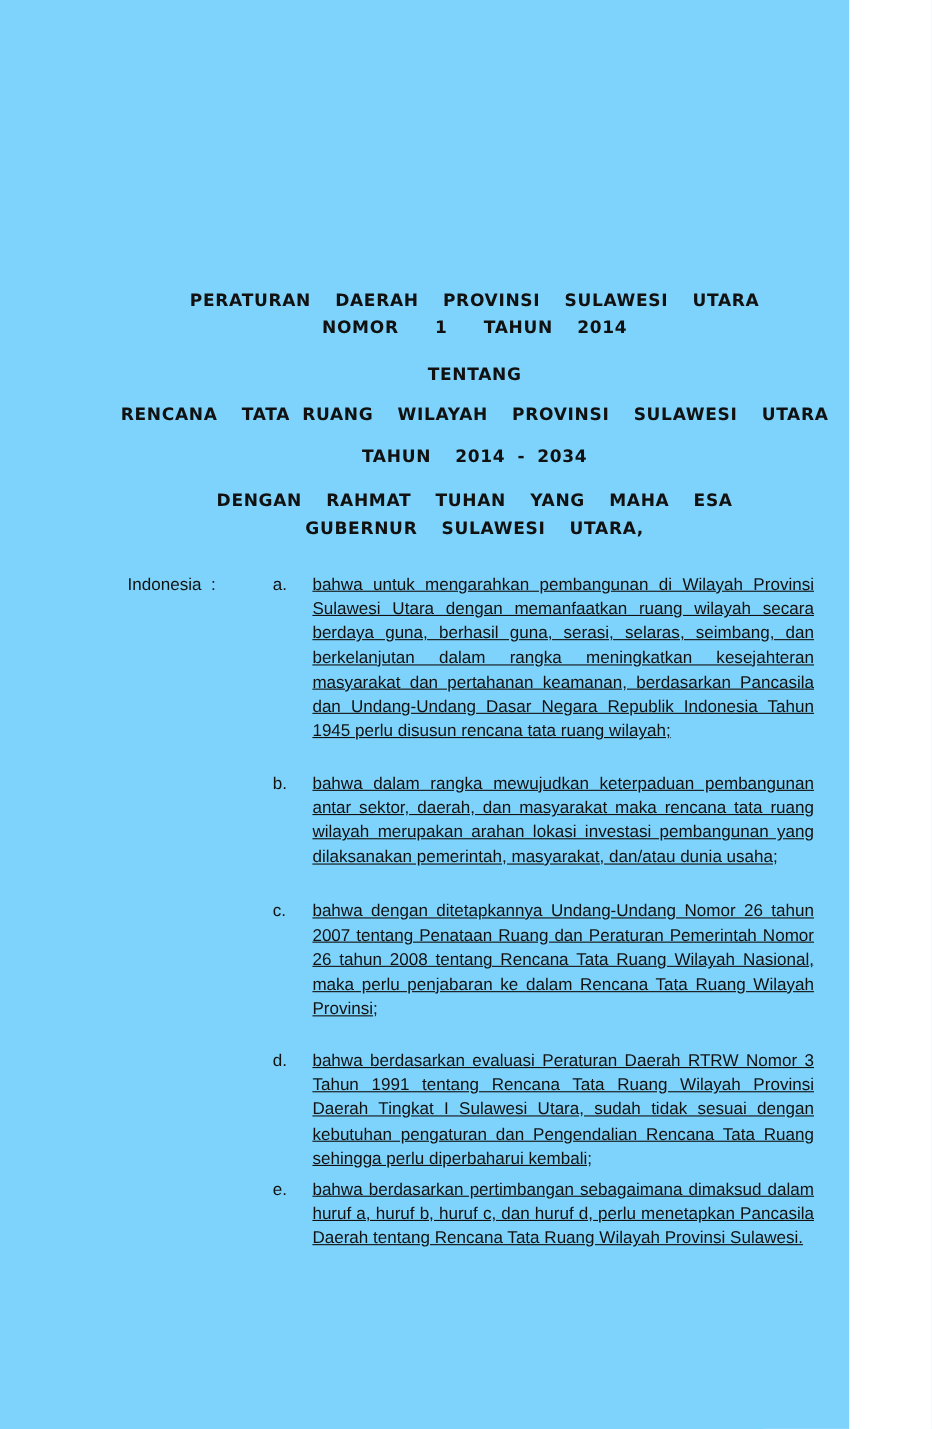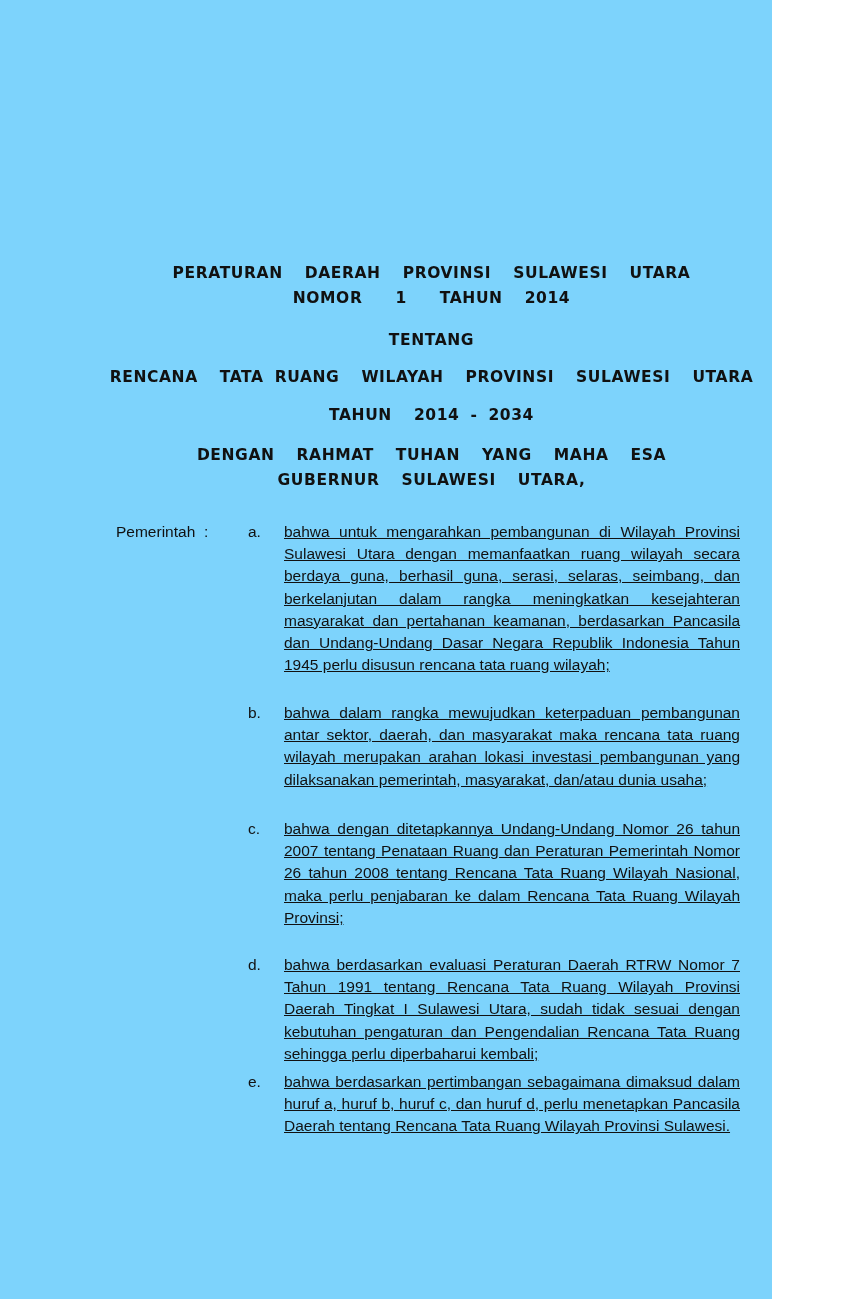--- a/index.html
+++ b/index.html
@@ -83,40 +83,40 @@
 <div class="page">
 
   <div class="heading h1">PERATURAN  DAERAH  PROVINSI  SULAWESI  UTARA</div>
   <div class="heading h2">NOMOR   1   TAHUN  2014</div>
   <div class="heading h3">TENTANG</div>
   <div class="heading h4">RENCANA  TATA RUANG  WILAYAH  PROVINSI  SULAWESI  UTARA</div>
   <div class="heading h5">TAHUN  2014 - 2034</div>
   <div class="heading h6">DENGAN  RAHMAT  TUHAN  YANG  MAHA  ESA</div>
   <div class="heading h7">GUBERNUR  SULAWESI  UTARA,</div>
 
-  <div class="considering-label">Pemerintah  :</div>
+  <div class="considering-label">Indonesia  :</div>
 
   <div class="clause ca">
     <span class="clause-letter">a.</span>
     <div class="clause-text">bahwa untuk mengarahkan pembangunan di Wilayah Provinsi Sulawesi Utara dengan memanfaatkan ruang wilayah secara berdaya guna, berhasil guna, serasi, selaras, seimbang, dan berkelanjutan dalam rangka meningkatkan kesejahteran masyarakat dan pertahanan keamanan, berdasarkan Pancasila dan Undang-Undang Dasar Negara Republik Indonesia Tahun 1945 perlu disusun rencana tata ruang wilayah;</div>
   </div>
 
   <div class="clause cb">
     <span class="clause-letter">b.</span>
     <div class="clause-text">bahwa dalam rangka mewujudkan keterpaduan pembangunan antar sektor, daerah, dan masyarakat maka rencana tata ruang wilayah merupakan arahan lokasi investasi pembangunan yang dilaksanakan pemerintah, masyarakat, dan/atau dunia usaha;</div>
   </div>
 
   <div class="clause cc">
     <span class="clause-letter">c.</span>
     <div class="clause-text">bahwa dengan ditetapkannya Undang-Undang Nomor 26 tahun 2007 tentang Penataan Ruang dan Peraturan Pemerintah Nomor 26 tahun 2008 tentang Rencana Tata Ruang Wilayah Nasional, maka perlu penjabaran ke dalam Rencana Tata Ruang Wilayah Provinsi;</div>
   </div>
 
   <div class="clause cd">
     <span class="clause-letter">d.</span>
-    <div class="clause-text">bahwa berdasarkan evaluasi Peraturan Daerah RTRW Nomor 7 Tahun 1991 tentang Rencana Tata Ruang Wilayah Provinsi Daerah Tingkat I Sulawesi Utara, sudah tidak sesuai dengan kebutuhan pengaturan dan Pengendalian Rencana Tata Ruang sehingga perlu diperbaharui kembali;</div>
+    <div class="clause-text">bahwa berdasarkan evaluasi Peraturan Daerah RTRW Nomor 3 Tahun 1991 tentang Rencana Tata Ruang Wilayah Provinsi Daerah Tingkat I Sulawesi Utara, sudah tidak sesuai dengan kebutuhan pengaturan dan Pengendalian Rencana Tata Ruang sehingga perlu diperbaharui kembali;</div>
   </div>
 
   <div class="clause ce">
     <span class="clause-letter">e.</span>
     <div class="clause-text">bahwa berdasarkan pertimbangan sebagaimana dimaksud dalam huruf a, huruf b, huruf c, dan huruf d, perlu menetapkan Pancasila Daerah tentang Rencana Tata Ruang Wilayah Provinsi Sulawesi.</div>
   </div>
 
 </div>
 
 </body></html>

